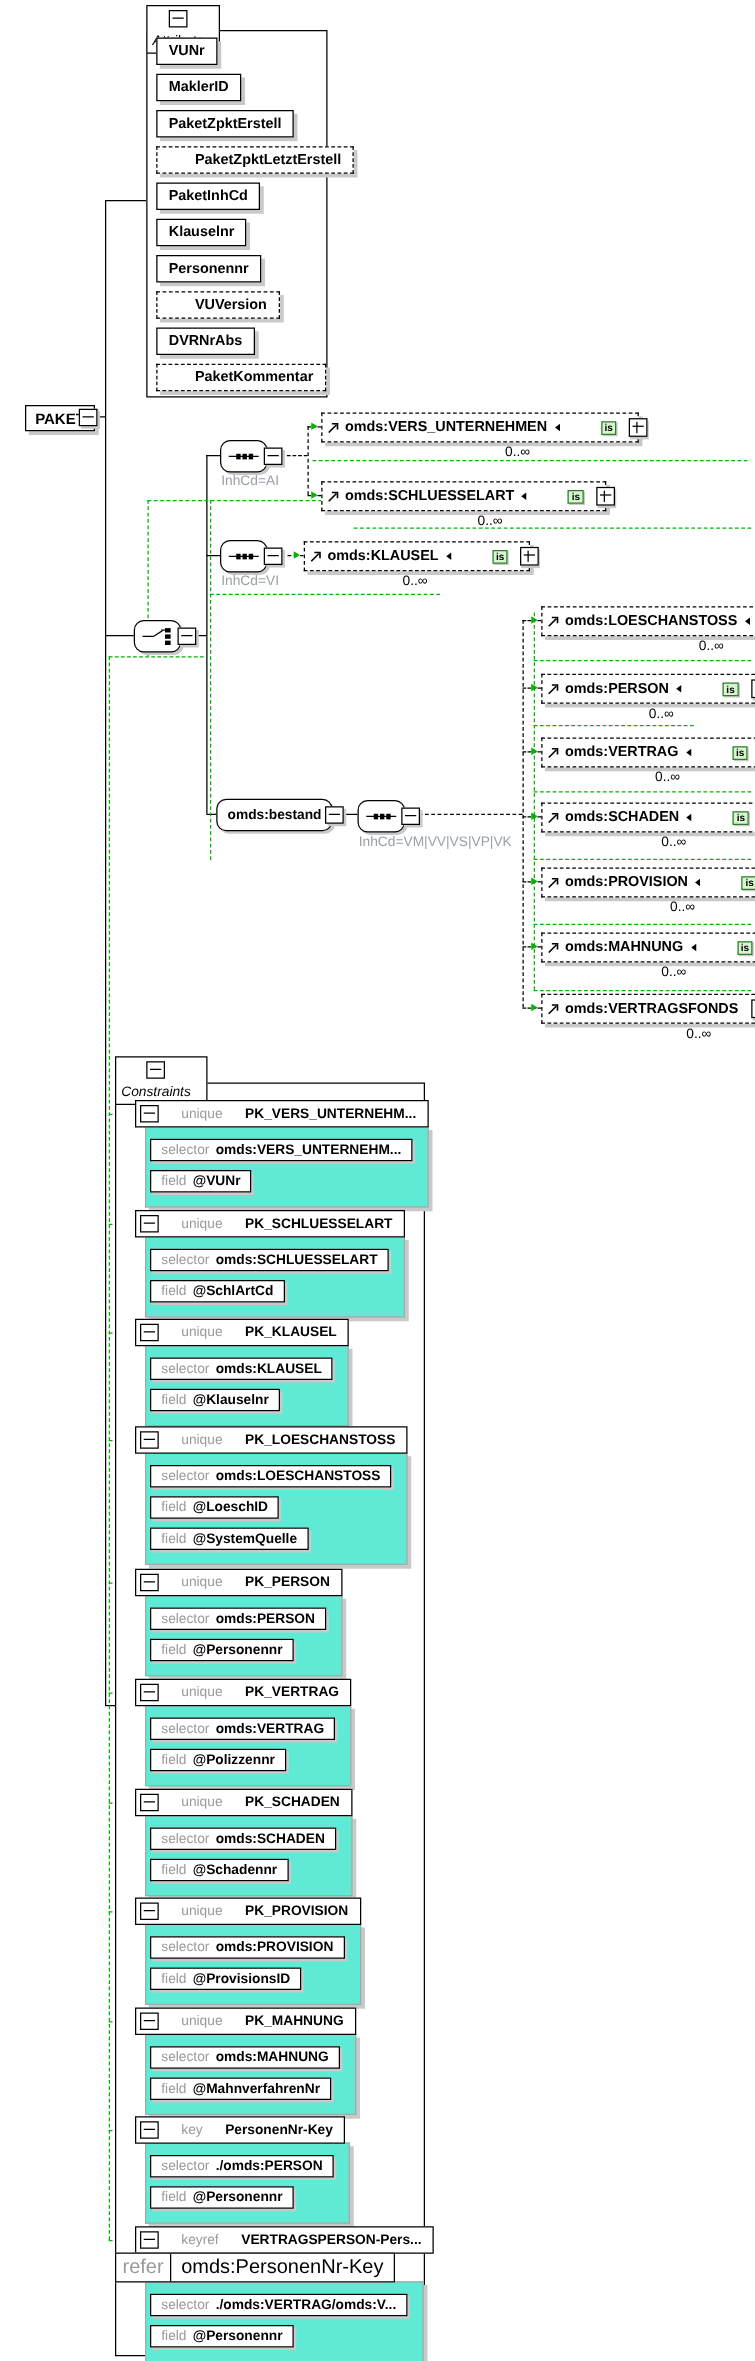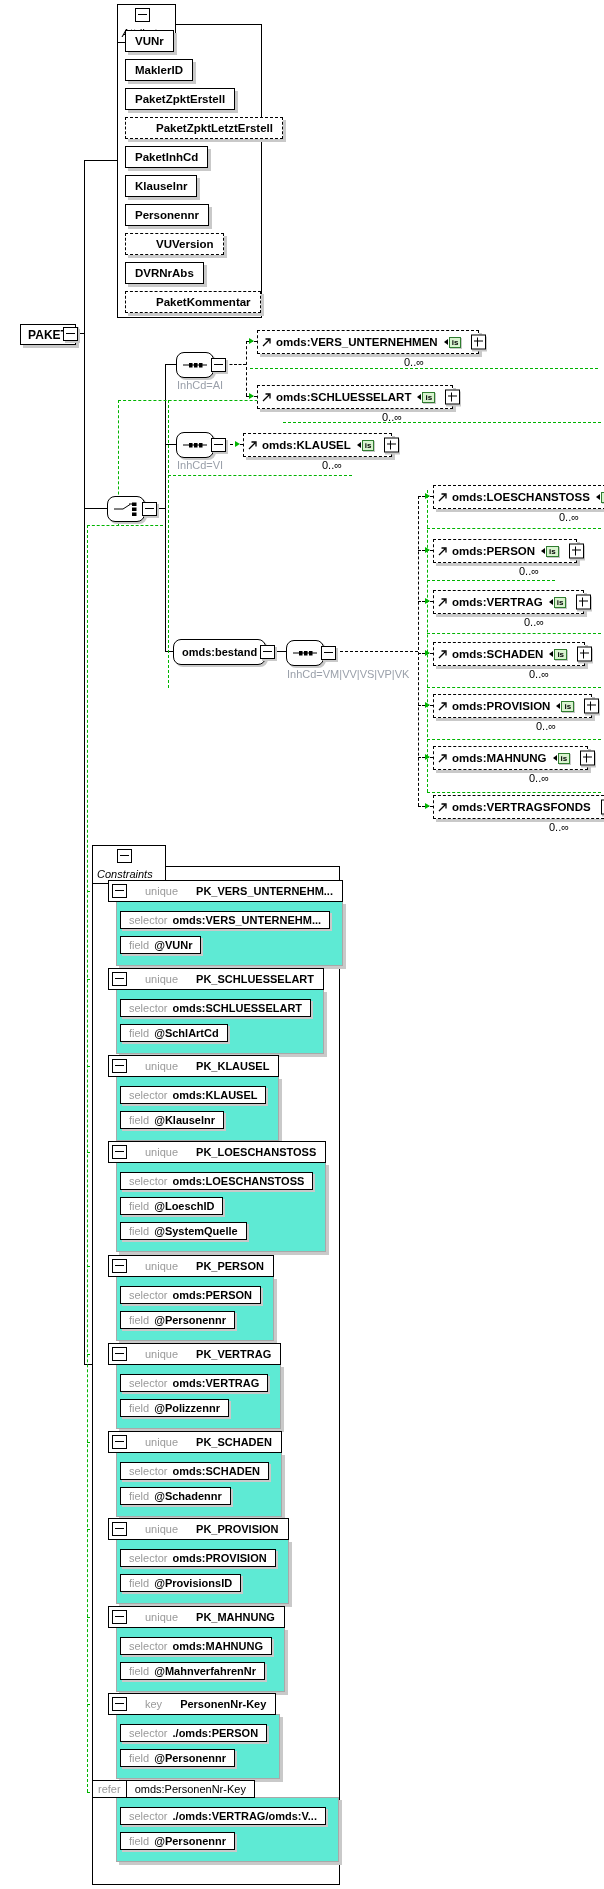--- a/index.html
+++ b/index.html
@@ -26,21 +26,21 @@
   .plus::after{content:"";position:absolute;top:2px;bottom:2px;left:5px;border-left:1px solid #000;}
   
   .el{position:absolute;height:22px;border:1px dashed #000;background:#fff;
       box-shadow:3px 3px 0 #c9c9c9;display:flex;align-items:center;
       padding:0 17px 0 4px;font-size:11.5px;font-weight:bold;white-space:nowrap;}
   .attr{position:absolute;height:20px;border:1px solid #000;background:#fff;
         box-shadow:3px 3px 0 #c9c9c9;display:flex;align-items:center;
         padding:0 9px;font-size:11.5px;font-weight:bold;white-space:nowrap;}
   .attr.opt{border-style:dashed;padding-left:30px;}
   .refarrow{flex:none;margin-right:4px;}
-  .isb{display:flex;align-items:center;margin-left:6px;}
+  .isb{display:flex;align-items:center;margin-left:6px;gap:32px;}
   .isb .tri{width:0;height:0;border-top:3px solid transparent;border-bottom:3px solid transparent;
             border-right:4px solid #000;margin-right:1px;}
   .isb .badge{border:1px solid #2f7d2f;background:#d9f4d0;box-shadow:1px 1px 0 #c9c9c9;
               font-size:8px;line-height:9px;padding:0 2px;font-weight:bold;}
   .card{position:absolute;font-size:11px;white-space:nowrap;}
   .glabel{position:absolute;font-size:11px;color:#9aa0aa;white-space:nowrap;}
   
   .comp{position:absolute;width:36px;height:24px;border:1px solid #000;border-radius:8px;
         background:#fff;box-shadow:2px 2px 0 #c9c9c9;display:flex;align-items:center;justify-content:center;}
   .bestand{position:absolute;height:24px;background:#fff;border:1px solid #000;border-radius:8px;
@@ -61,21 +61,21 @@
   .cons .nm{font-weight:bold;text-align:center;}
   .cons .body{position:relative;z-index:1;border:1px solid #a8a8a8;box-shadow:3px 3px 0 #c9c9c9;
               background:#5eead4;margin-left:8px;margin-top:-1px;padding:9px 12px 11px 3px;width:fit-content;}
   .crow{display:flex;align-items:center;gap:5px;border:1px solid #000;background:#fff;
         box-shadow:2px 2px 0 #c9c9c9;width:fit-content;padding:2px 8px;font-size:11px;
         margin-top:7px;white-space:nowrap;}
   .crow:first-child{margin-top:0;}
   .crow .lab{color:#9a9a9a;}
   .crow .val{font-weight:bold;}
   .referrow{position:relative;z-index:2;display:flex;align-items:flex-end;border:1px solid #000;
-            background:#fff;width:fit-content;font-size:11px;margin-top:-1px;margin-left:-16px;
+            background:#fff;width:fit-content;font-size:16px;margin-top:-1px;margin-left:-16px;
             white-space:nowrap;}
   .referrow .lab{color:#9a9a9a;padding:2px 5px;border-right:1px solid #000;}
   .referrow .val{padding:2px 8px;}
 </style>
 </head>
 <body>
 
 <div class="stage">
 
   <div class="h" style="left:76px;top:333px;width:8px"></div>
@@ -544,20 +544,25 @@
           <span class="val">./omds:PERSON</span>
         </div>
       <div class="crow">
           <span class="lab">field</span>
           <span class="val">@Personennr</span>
         </div>
     </div>
   </div>
 
   <div class="cons" style="left:108px;top:1781px">
+    <div class="hdr">
+      <span class="mbi"></span>
+      <span class="kind">keyref</span>
+      <span class="nm">VERTRAGSPERSON-Pers...</span>
+    </div>
     <div class="referrow">
       <span class="lab">refer</span>
       <span class="val">omds:PersonenNr-Key</span>
     </div>
     <div class="body">
       <div class="crow">
           <span class="lab">selector</span>
           <span class="val">./omds:VERTRAG/omds:V...</span>
         </div>
       <div class="crow">

